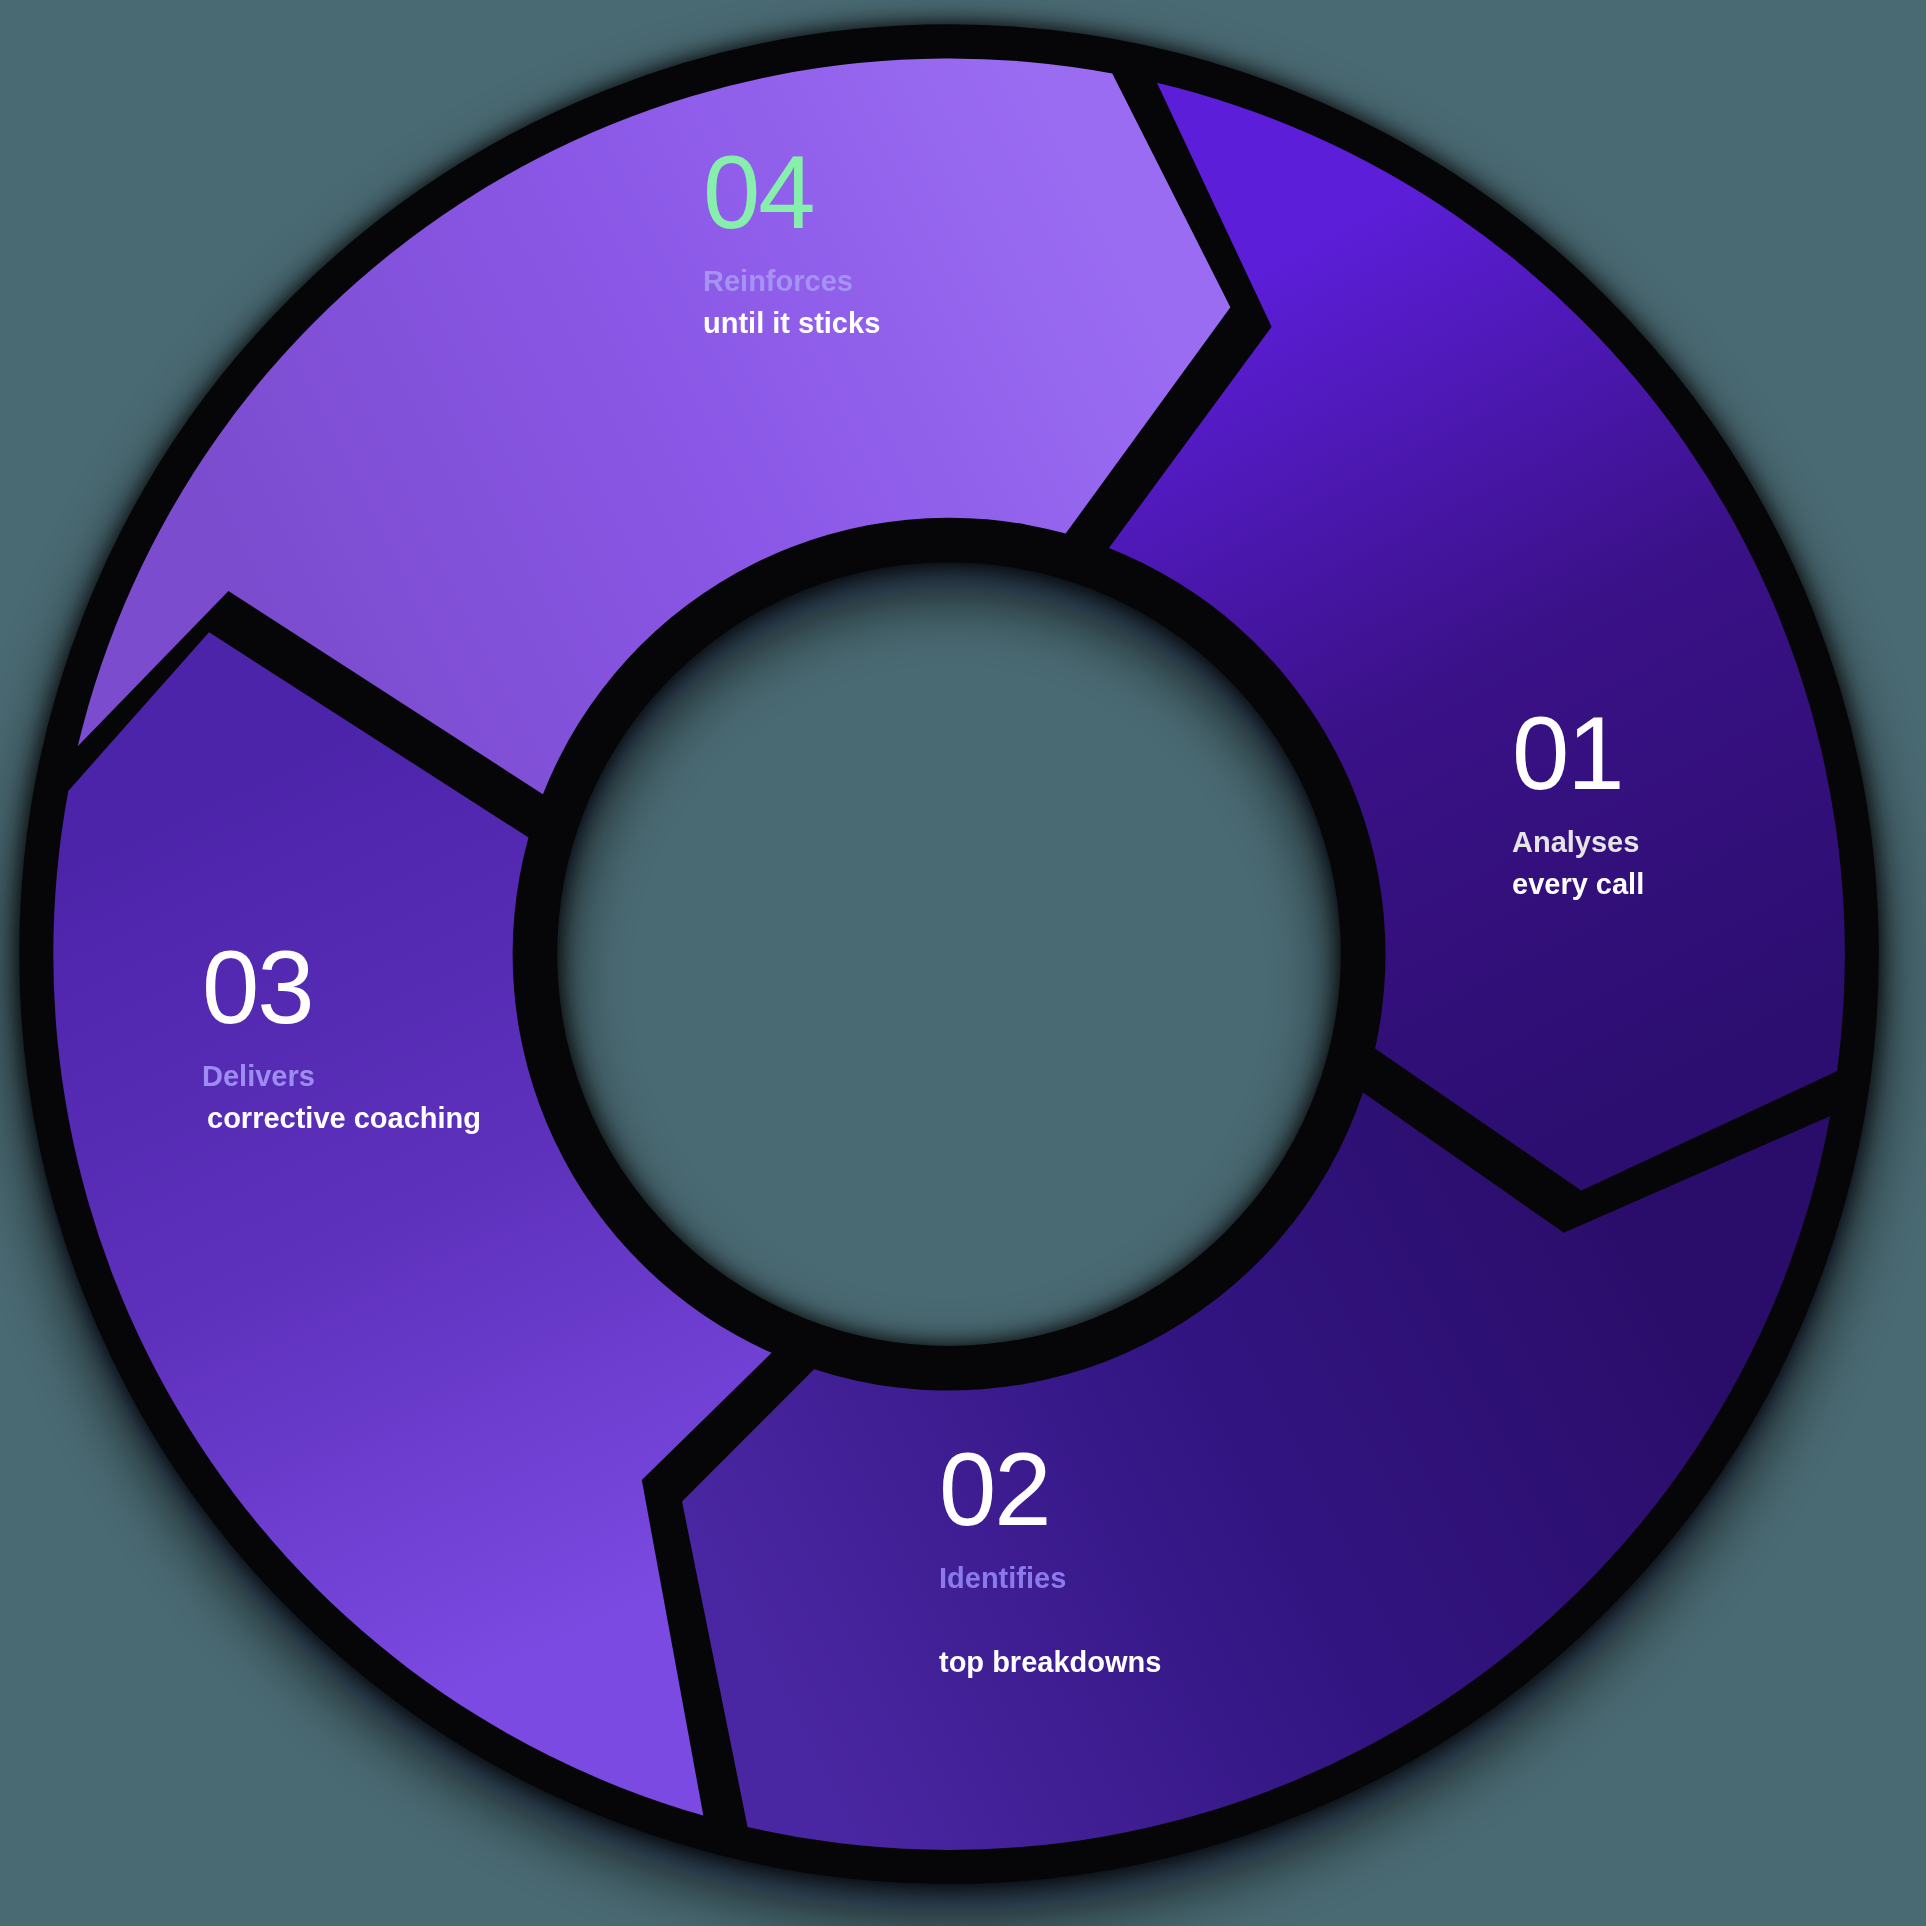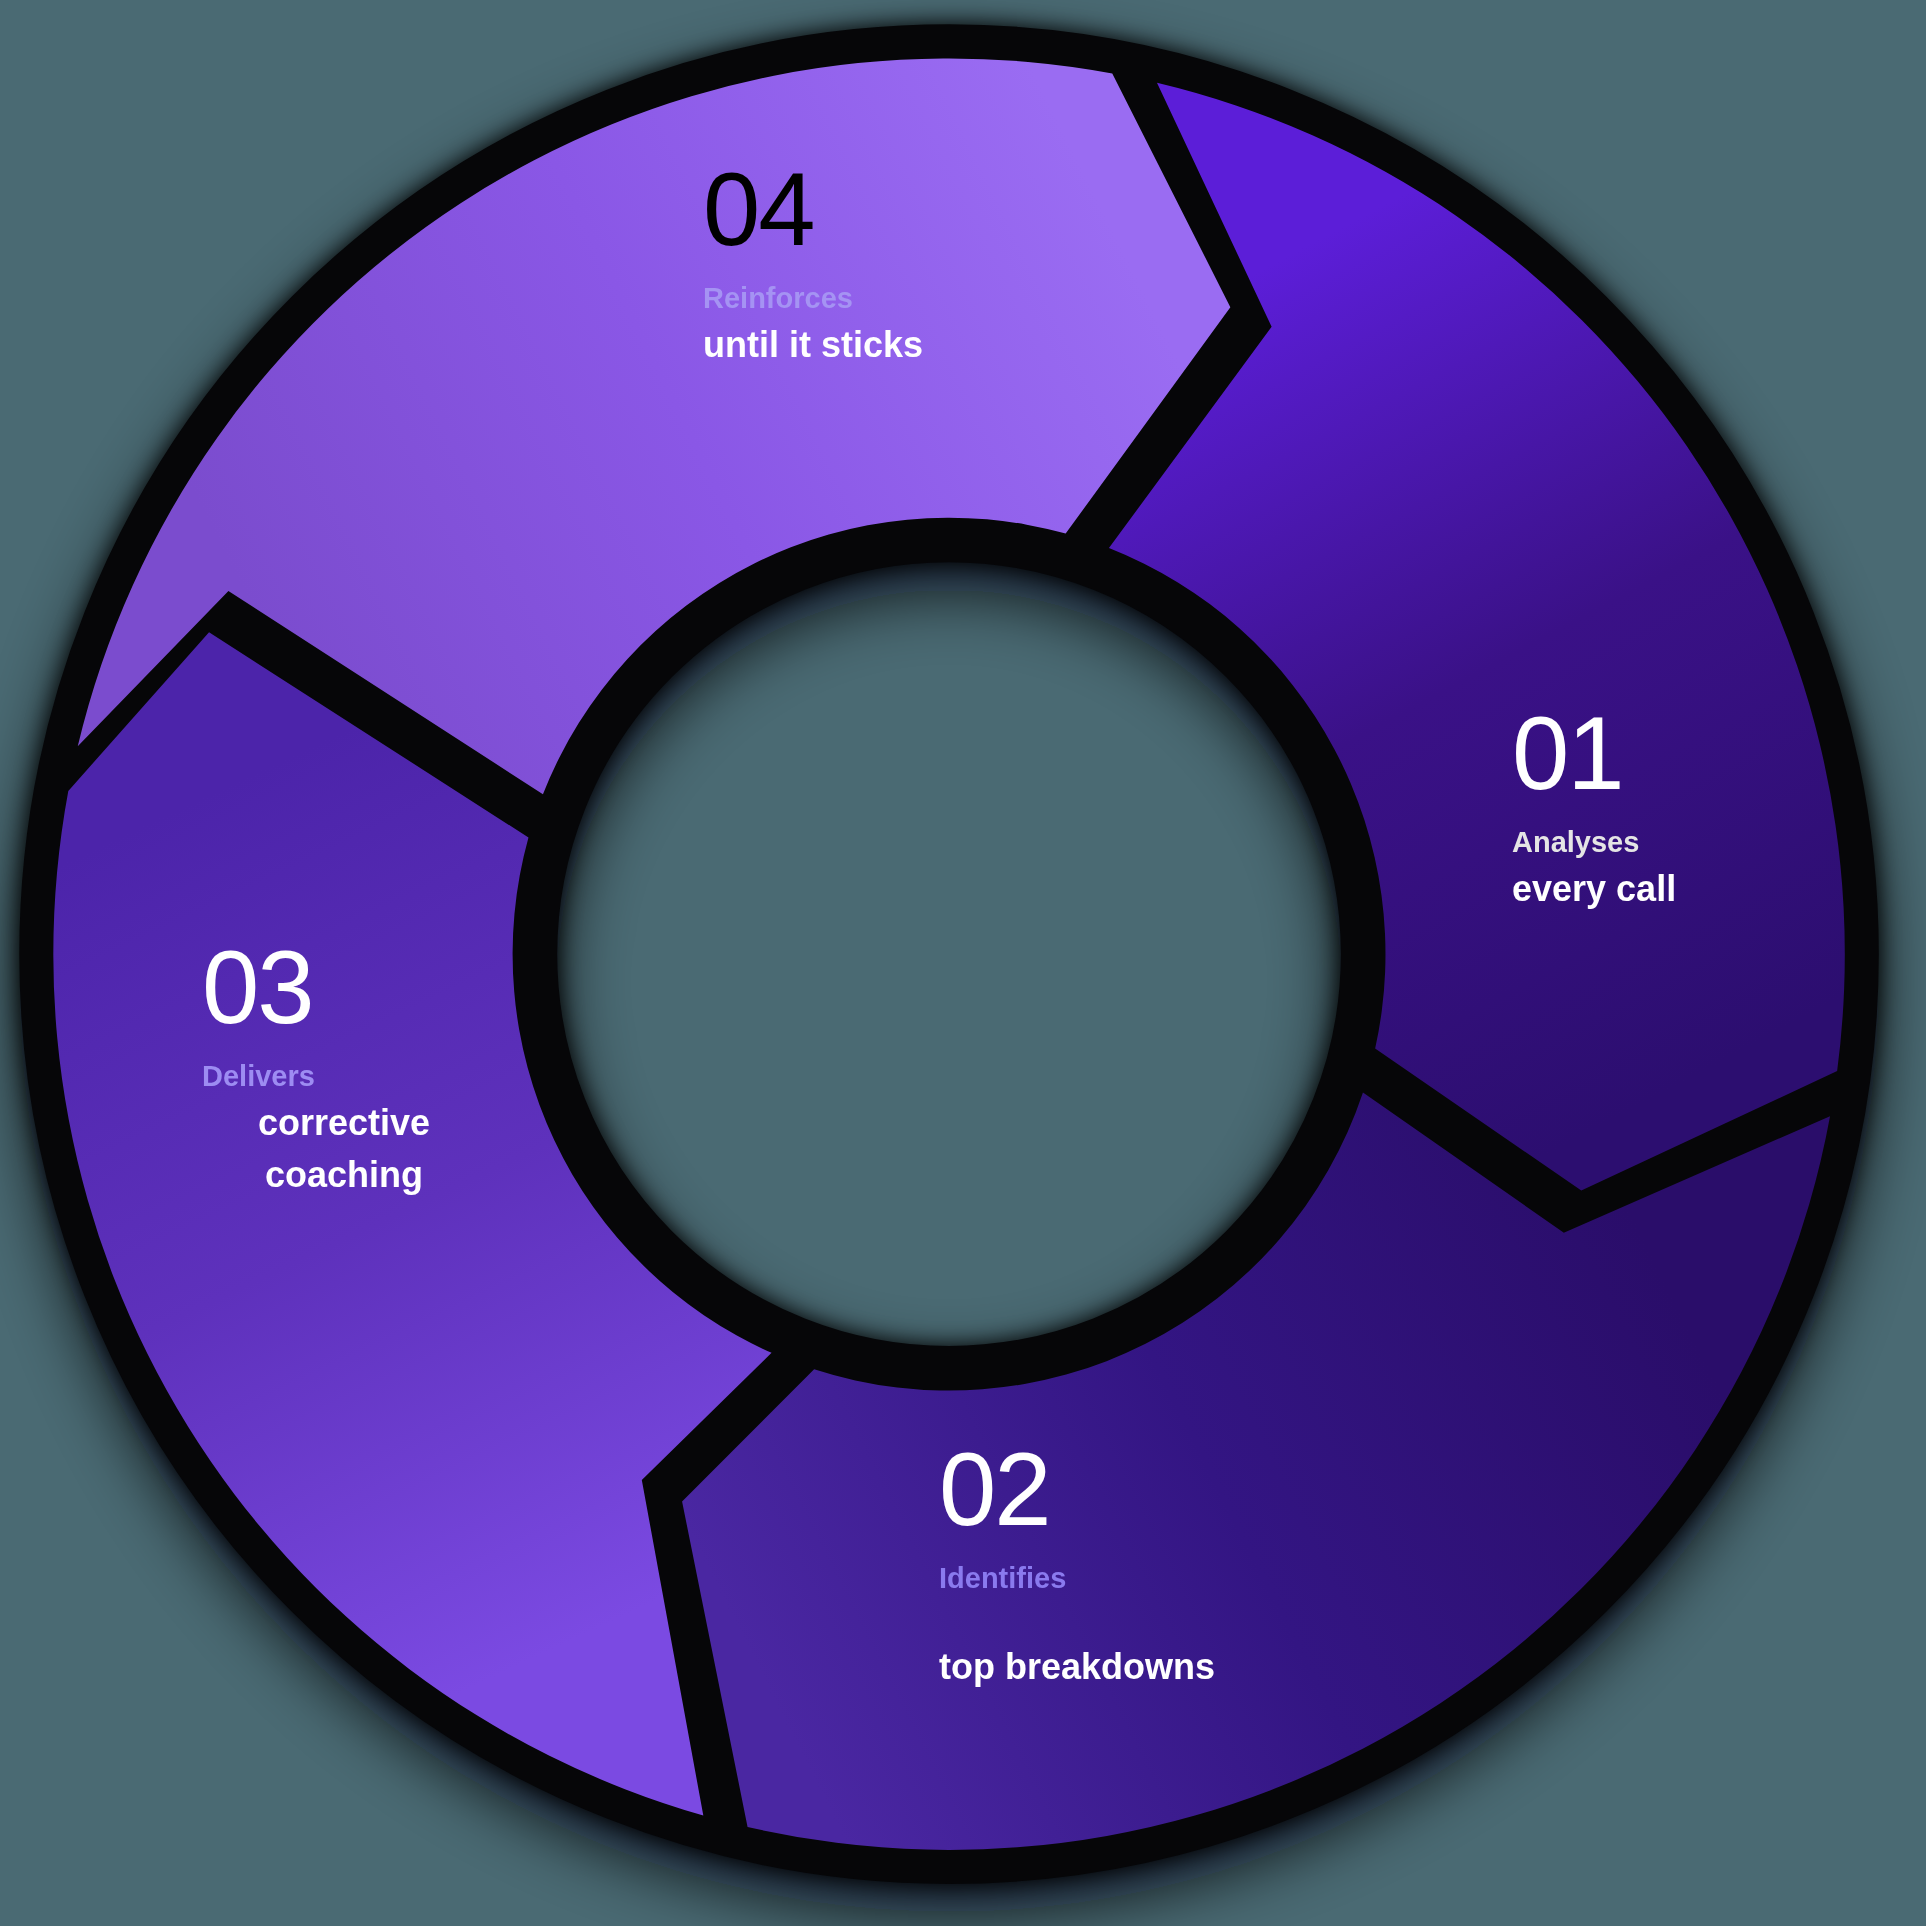--- a/index.html
+++ b/index.html
@@ -36,21 +36,21 @@
     letter-spacing: -2px;
   }
   .label .t1 {
     margin-top: 16px;
     font-size: 29px;
     font-weight: 700;
     line-height: 1.45;
     white-space: nowrap;
   }
   .label .t2 {
-    font-size: 36px;
+    font-size: 29px;
     font-weight: 700;
     line-height: 1.45;
     color: #ffffff;
     white-space: nowrap;
   }
   .label.wrap2 .t2 {
     white-space: normal;
     width: 284px;
     text-align: center;
   }
@@ -110,19 +110,19 @@
     <div class="t2" style="color: rgb(255, 255, 255); margin-top: 42px;">top breakdowns</div>
   </div>
 
   <div class="label wrap2" id="label-2" style="left: 202px; top: 936px;">
     <div class="num" style="color: rgb(255, 255, 255);">03</div>
     <div class="t1" style="color: rgb(157, 140, 242);">Delivers</div>
     <div class="t2" style="color: rgb(255, 255, 255);">corrective coaching</div>
   </div>
 
   <div class="label" id="label-3" style="left: 703px; top: 141px;">
-    <div class="num" style="color: #000000; margin-top: 17px;">04</div>
+    <div class="num" style="color: #86efac;">04</div>
     <div class="t1" style="color: rgb(165, 147, 243);">Reinforces</div>
     <div class="t2" style="color: rgb(255, 255, 255);">until it sticks</div>
   </div>
 
 </div>
 
 
 </body></html>

